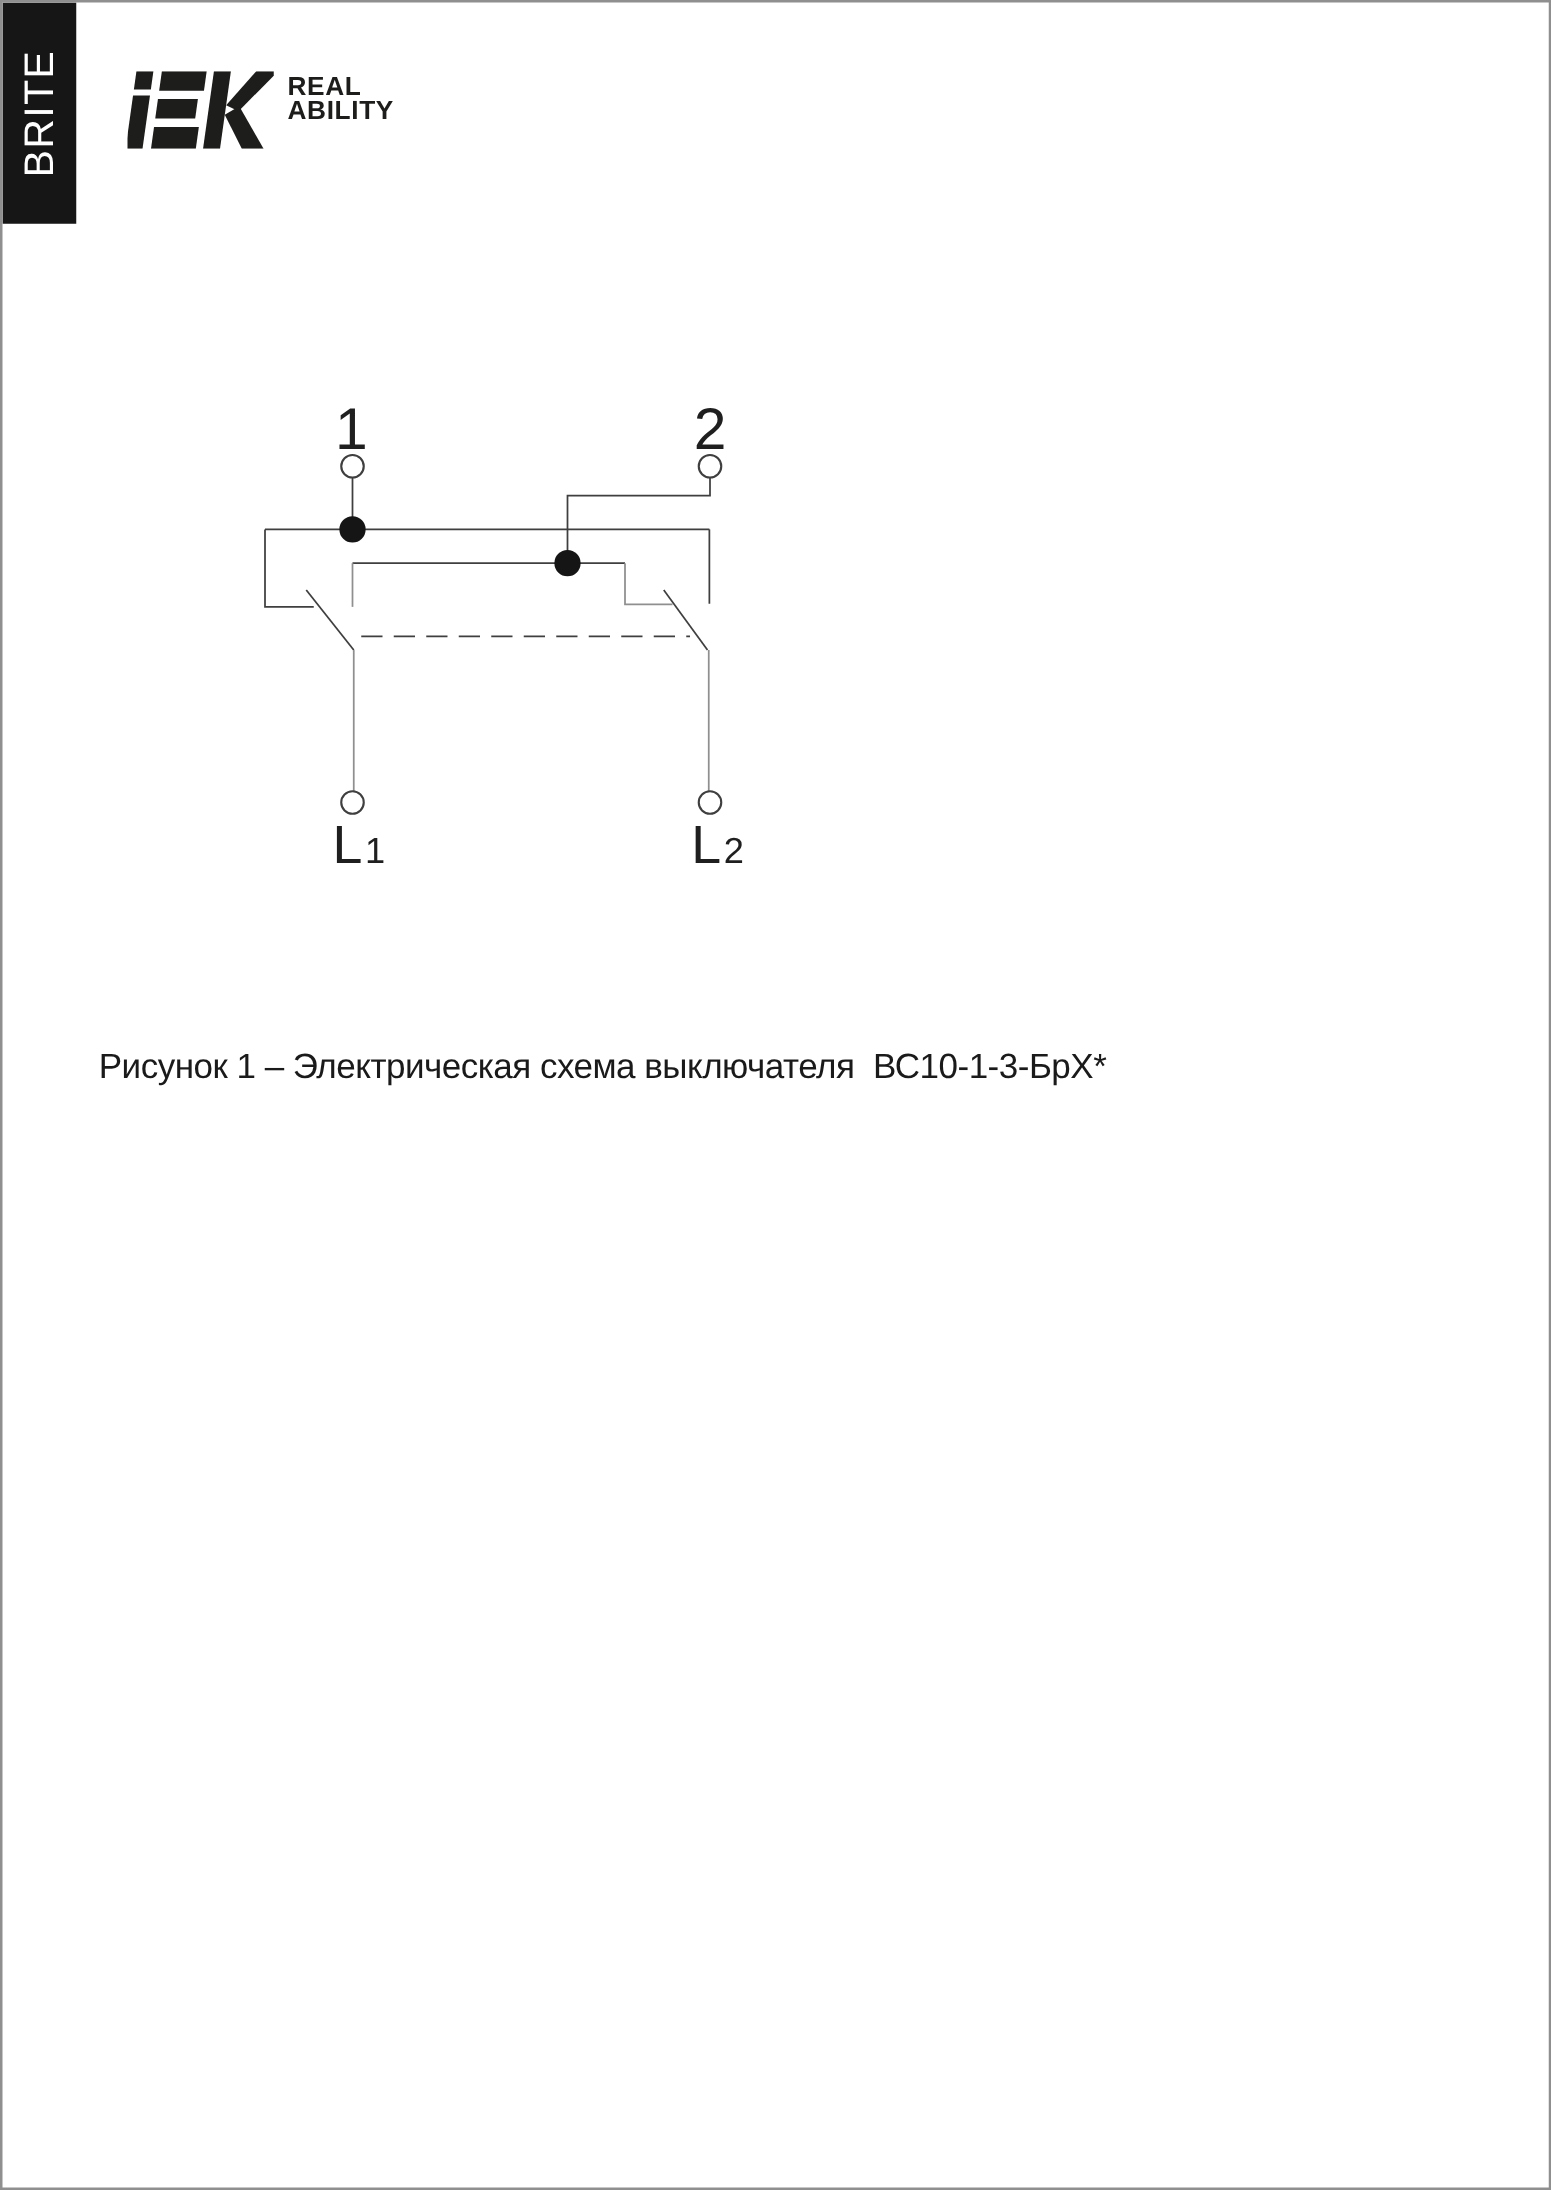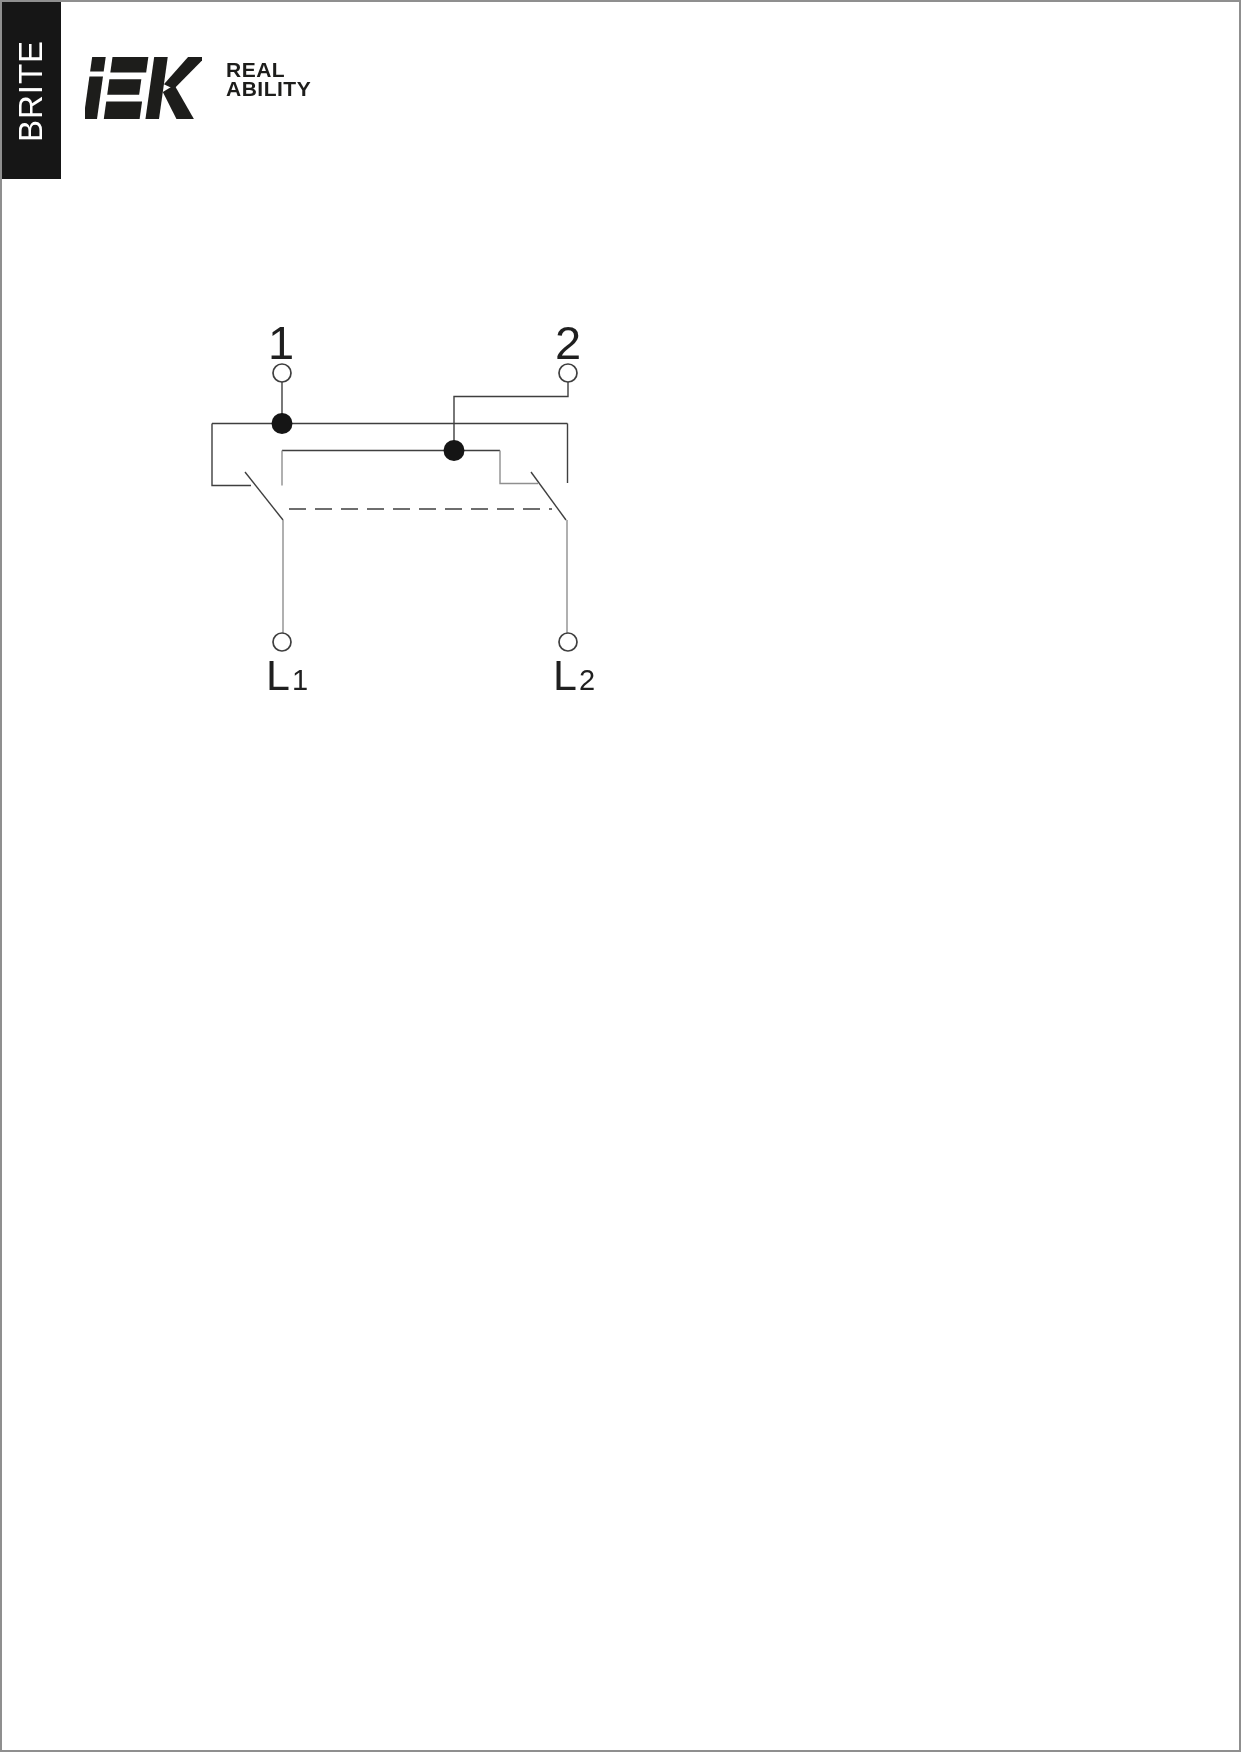--- a/index.html
+++ b/index.html
@@ -23,22 +23,22 @@
   .brite span{
     display:block;
     transform:rotate(-90deg);
     color:#ffffff;
     font-size:33px;
     letter-spacing:1px;
     white-space:nowrap;
   }
   
   .logo{
-    position:absolute;left:83px;top:55px;
-    display:flex;align-items:flex-start;gap:24px;
+    position:absolute;left:100px;top:55px;
+    display:flex;align-items:flex-start;gap:11px;
   }
   .logo svg{display:block;}
   .tagline{
     margin-top:3px;
     font-weight:bold;
     font-size:21px;
     line-height:19px;
     letter-spacing:0.5px;
     color:#1d1d1b;
   }
@@ -133,14 +133,17 @@
     <circle class="term" cx="416" cy="340" r="9"></circle>
 
     <text class="t-L" x="114" y="388">
       <tspan>L</tspan><tspan class="t-sub" dx="2">1</tspan>
     </text>
     <text class="t-L" x="401" y="388">
       <tspan>L</tspan><tspan class="t-sub" dx="2">2</tspan>
     </text>
   </svg>
 
+  <div class="caption">
+    <span>Рисунок 1 – Электрическая схема выключателя</span><span class="model">ВС10-1-3-БрХ*</span>
+  </div>
 
 </div>
 
 </body></html>

